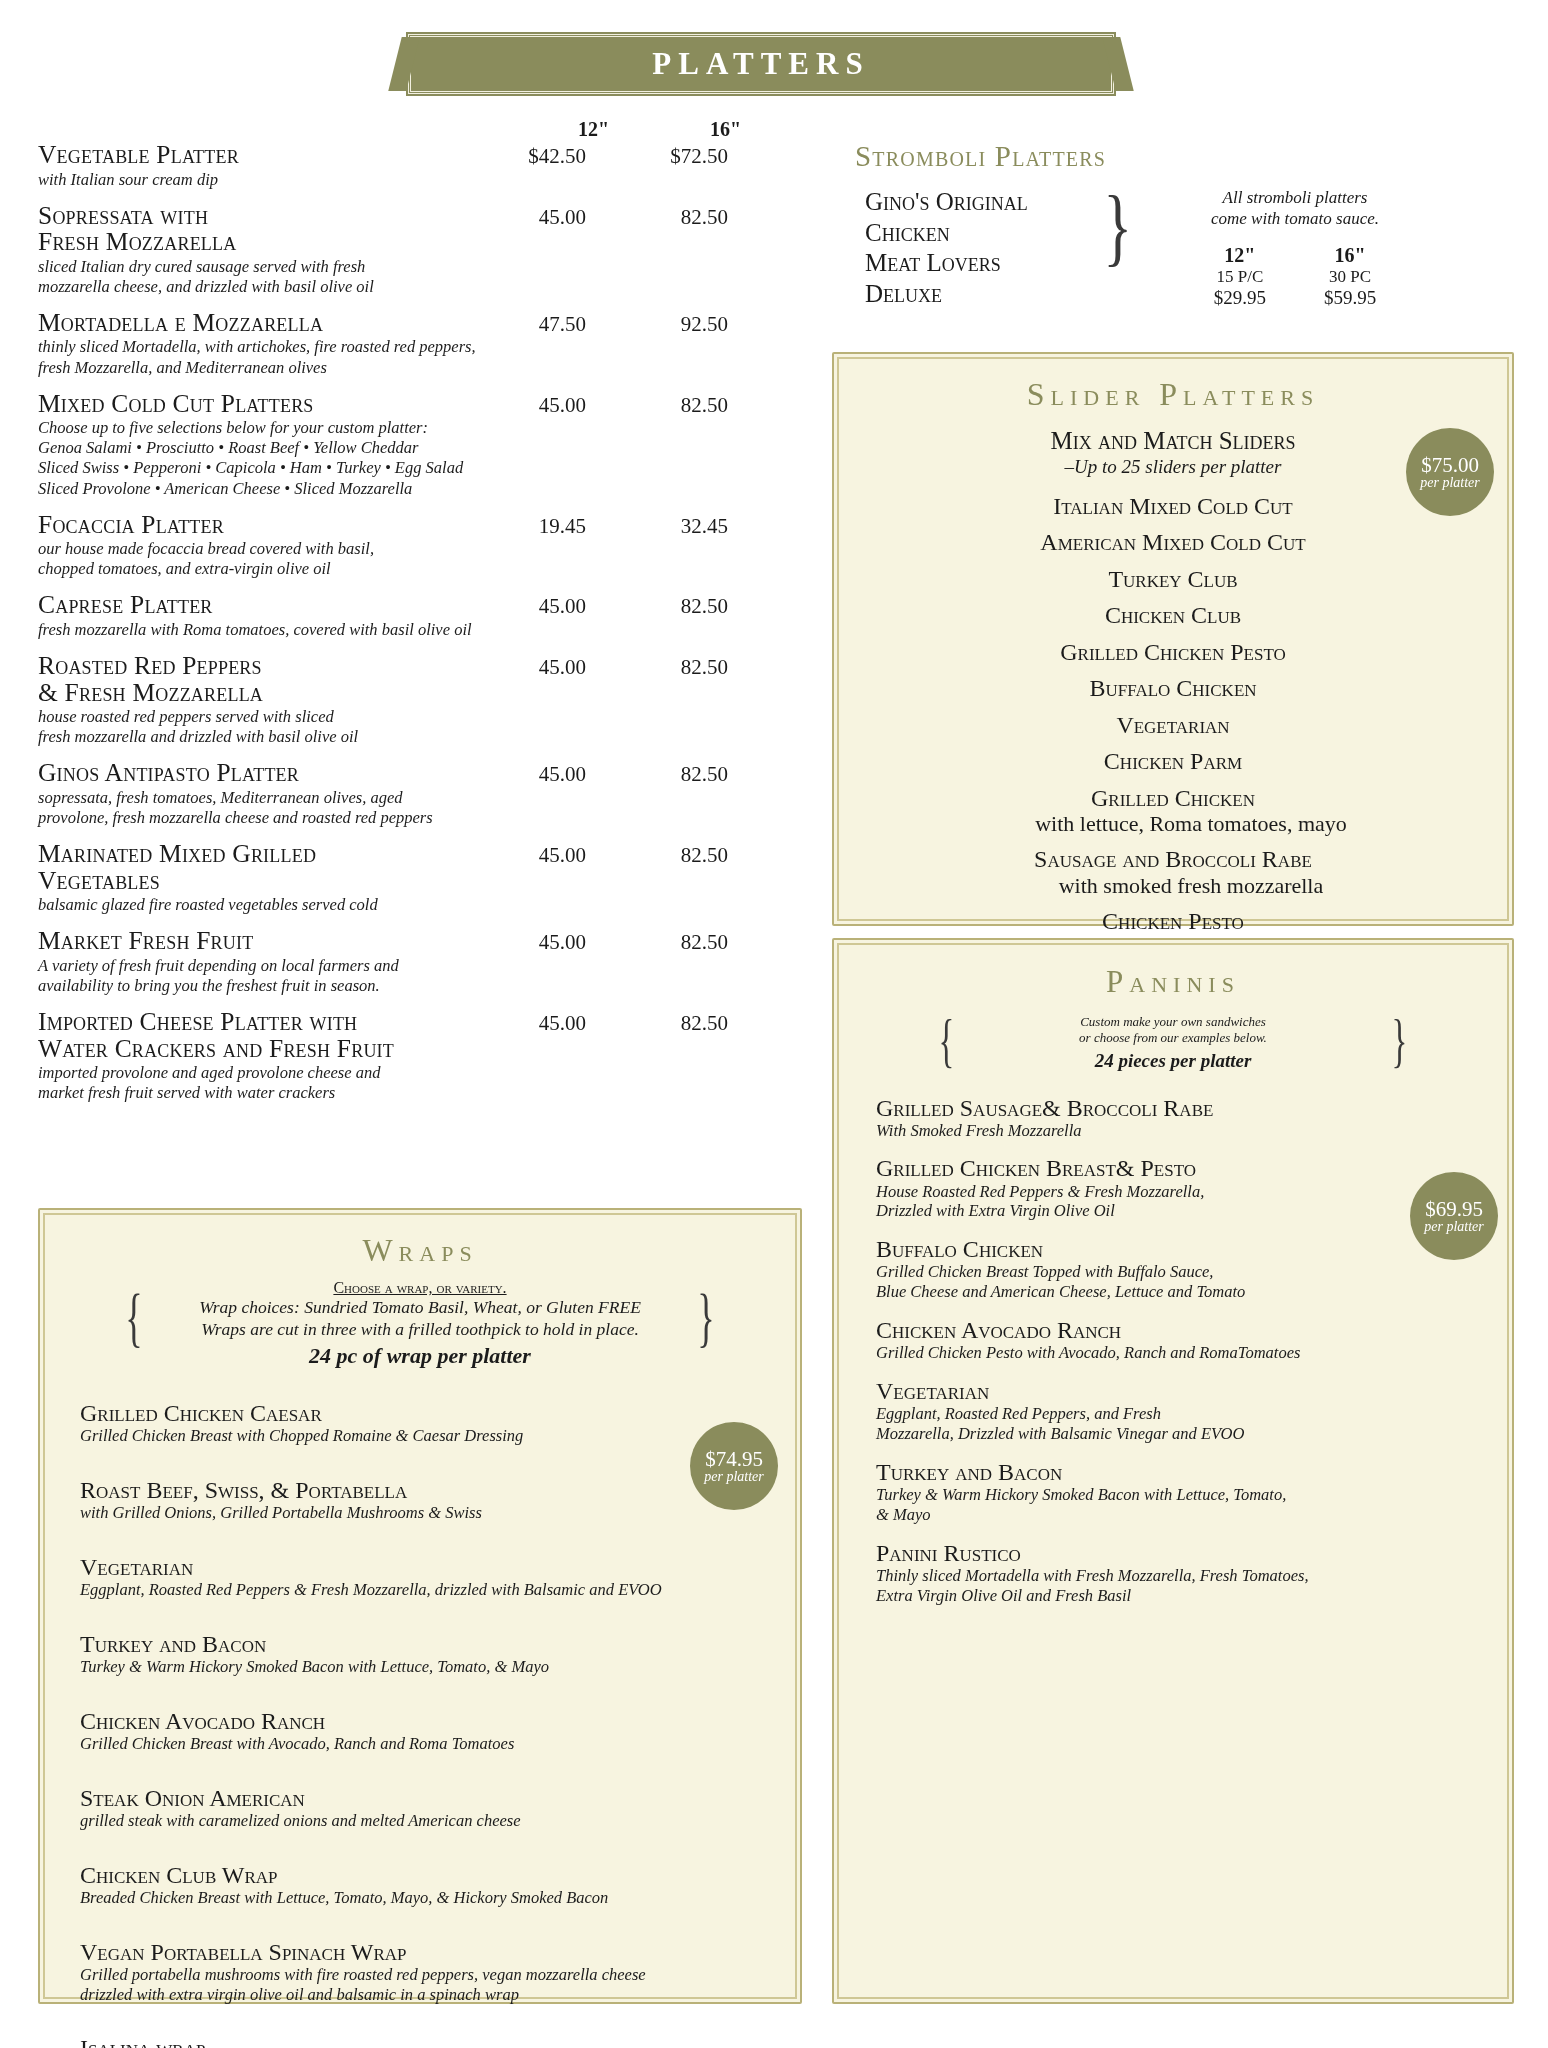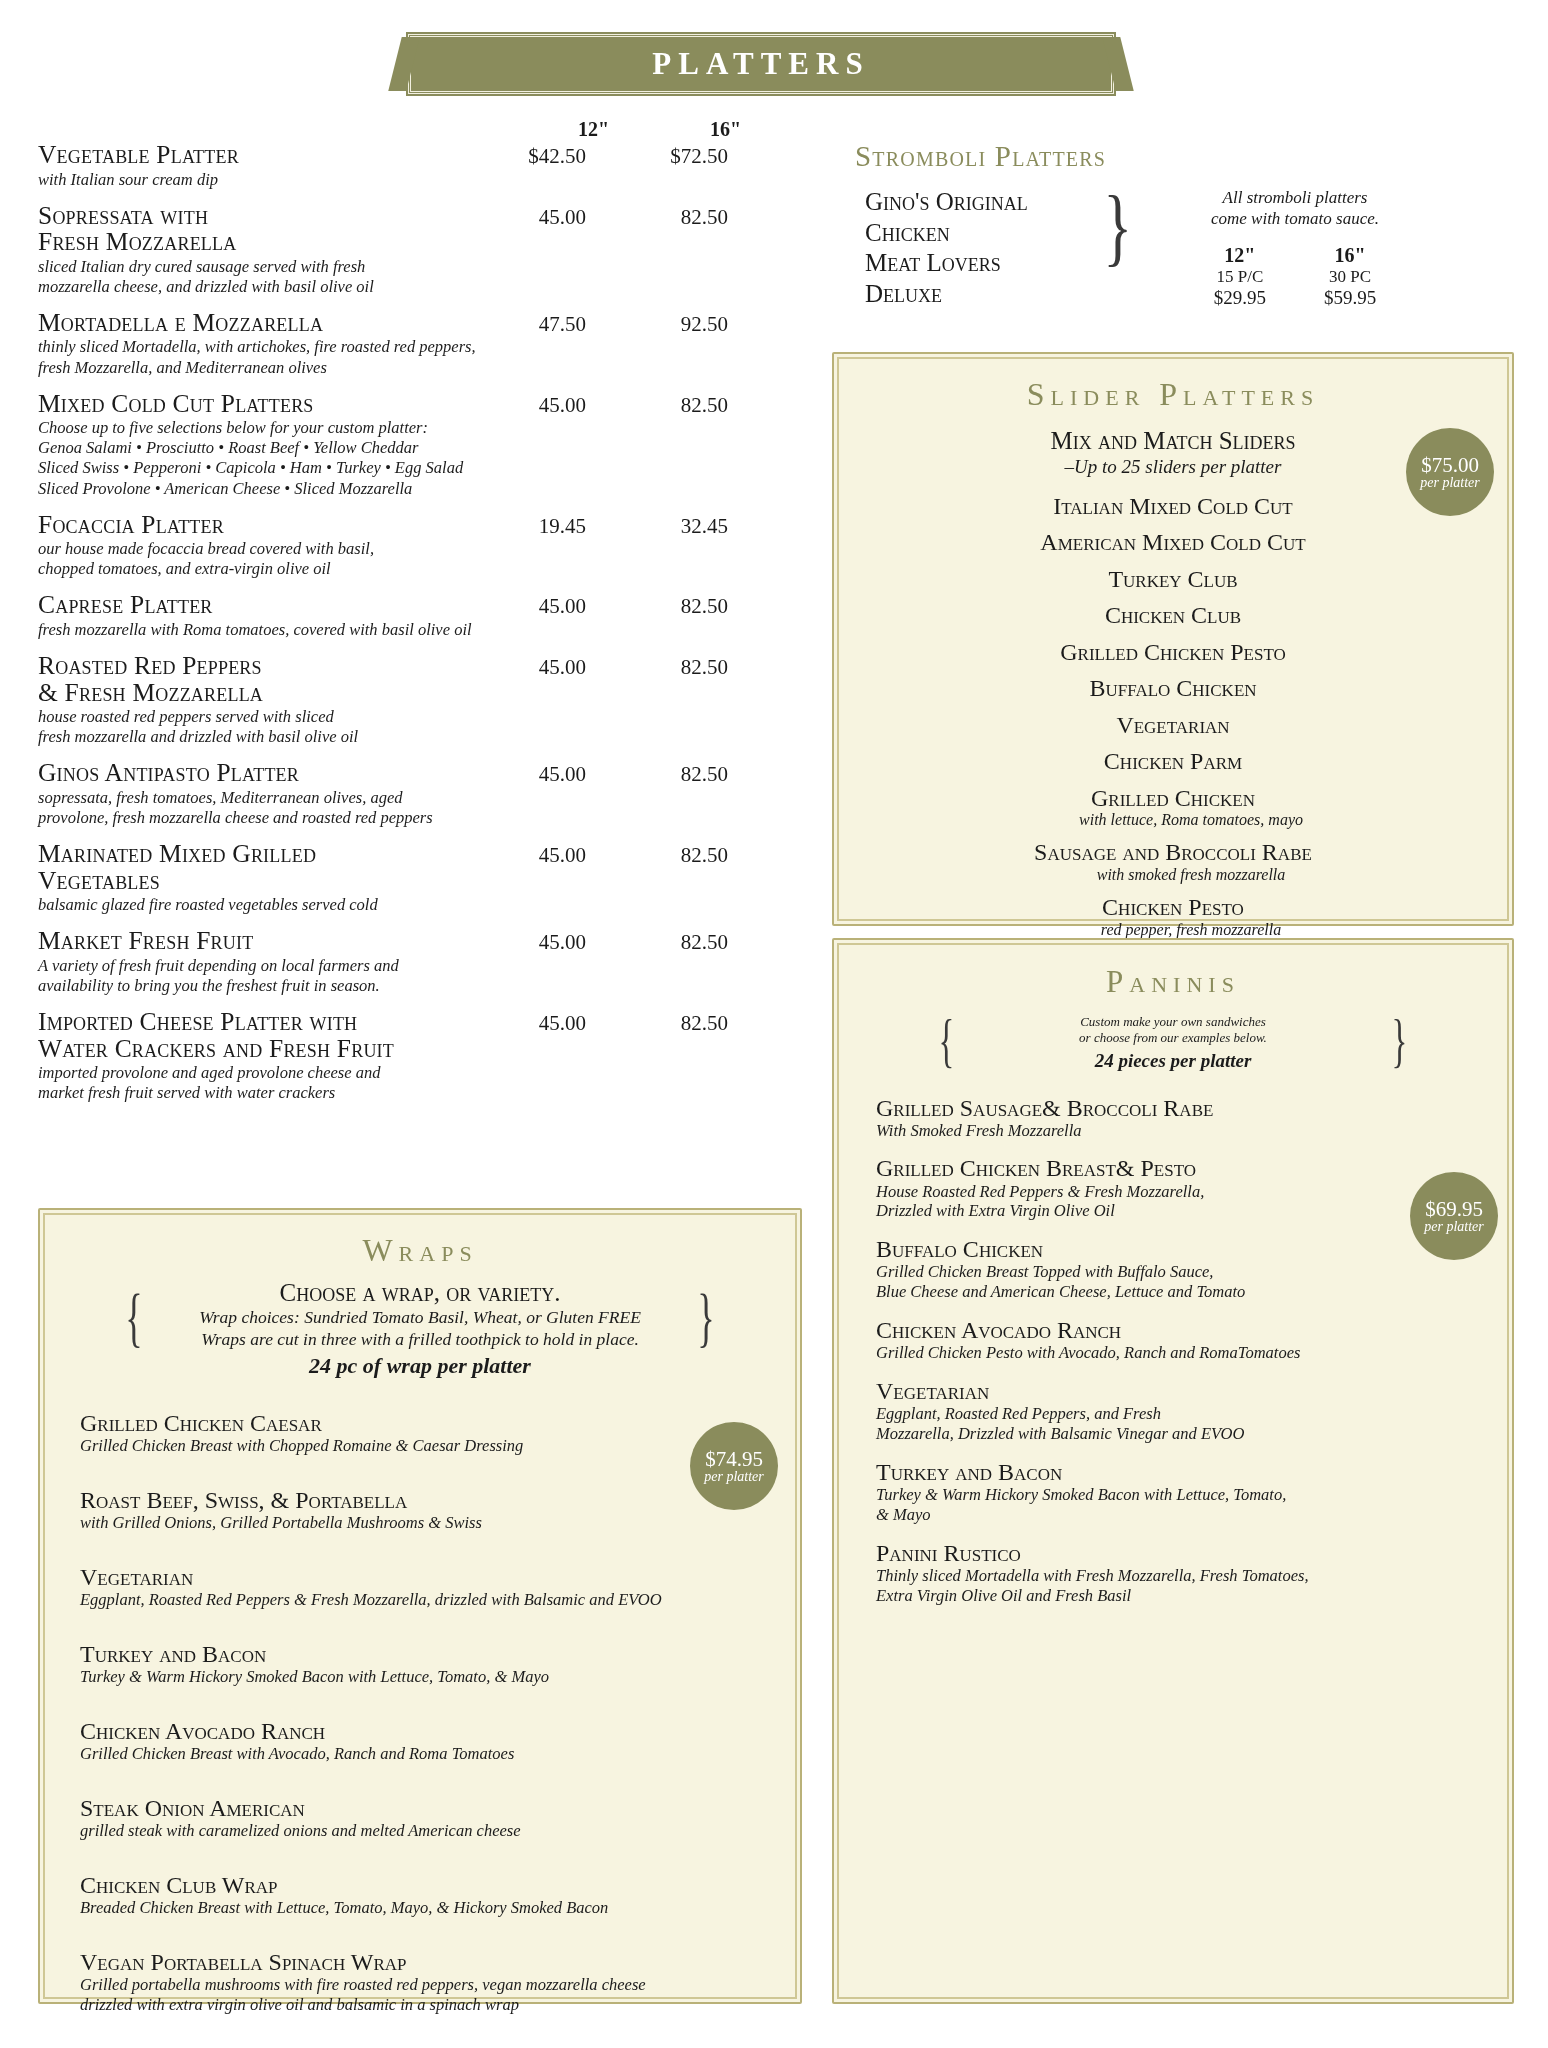--- a/index.html
+++ b/index.html
@@ -160,21 +160,21 @@
     margin-top:14px;
   }
   .sl-head .t1{font-variant:small-caps; font-size:25px;}
   .sl-head .t2{font-style:italic; font-size:19px; margin-top:1px;}
   .sl-list{
     text-align:center;
     margin-top:16px;
   }
   .sl-list .row{margin-bottom:11px;}
   .sl-list .nm{font-variant:small-caps; font-size:24px; line-height:1.06;}
-  .sl-list .ds{font-style:italic; font-size:16px; line-height:1.15;padding-left:36px;}
+  .sl-list .ds{font-size:22px; line-height:1.15;padding-left:36px;}
 
   .pricebadge{
     position:absolute;
     width:88px; height:88px;
     border-radius:50%;
     background:#8a8c5c;
     color:#ffffff;
     display:flex; flex-direction:column;
     align-items:center; justify-content:center;
     line-height:1.05;
@@ -208,21 +208,21 @@
 
   
   #wraps{left:38px; top:1208px; width:760px; height:792px;}
   #wraps h2{font-size:32px; margin-top:22px;}
   .wr-head{
     text-align:center;
     position:relative;
     margin:10px auto 0;
     width:560px;
   }
-  .wr-head .t1{font-variant:small-caps; font-size:25px;}
+  .wr-head .t1{font-variant:small-caps; font-size:16px;text-decoration:underline;}
   .wr-head .t2,.wr-head .t3{font-style:italic; font-size:17.5px; line-height:1.25;}
   .wr-head .t4{font-style:italic; font-weight:bold; font-size:22px; margin-top:2px;}
   .wr-head .brl,.wr-head .brr{
     position:absolute; top:0;
     font-size:66px; color:#3a3a3a;
     transform:scaleX(.55);
   }
   .wr-head .brl{left:-22px;}
   .wr-head .brr{right:-22px;}
 

